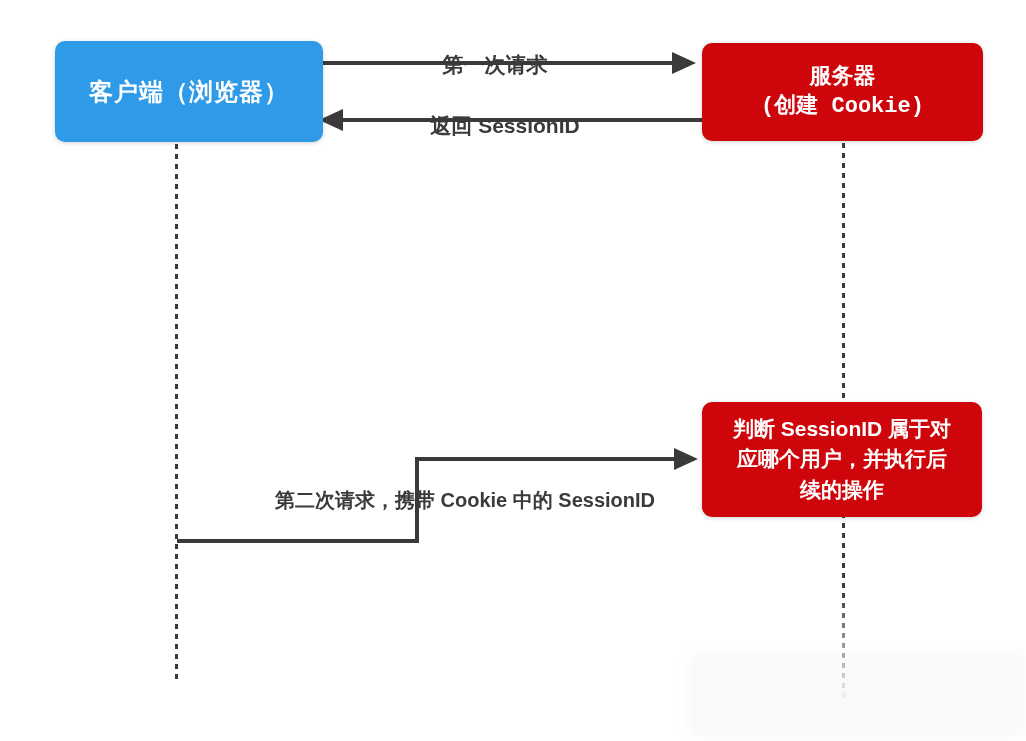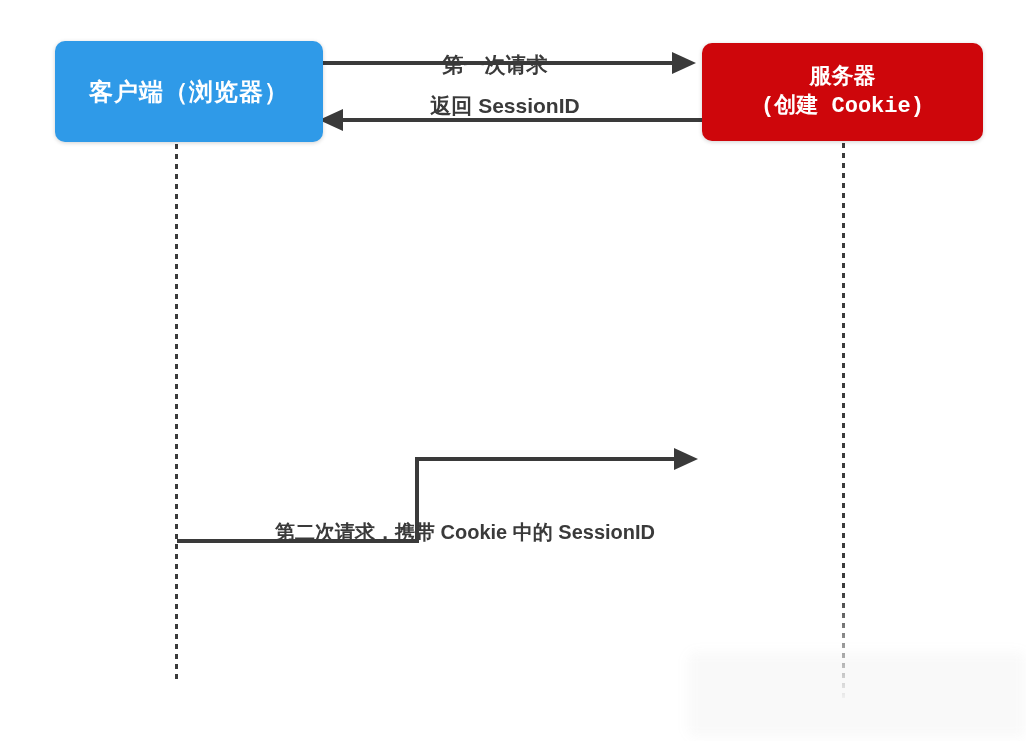--- a/index.html
+++ b/index.html
@@ -75,22 +75,22 @@
   
   .msg-label {
     position: absolute;
     color: var(--label-text);
     font-weight: bold;
     text-align: center;
     white-space: nowrap;
     z-index: 2;
   }
   .label-first    { left: 400px; top: 51px;  width: 190px; font-size: 21px; }
-  .label-return   { left: 410px; top: 92px; width: 190px; font-size: 21px; }
-  .label-second   { left: 215px; top: 487px; width: 500px; font-size: 20px; margin-top: 32px; }
+  .label-return   { left: 410px; top: 112px; width: 190px; font-size: 21px; }
+  .label-second   { left: 215px; top: 487px; width: 500px; font-size: 20px; }
 
   
   .watermark-smudge {
     position: absolute;
     left: 688px; top: 652px; width: 338px; height: 85px;
     background: rgba(130,130,130,0.05);
     border-radius: 8px;
     filter: blur(6px);
     z-index: 0;
   }
@@ -121,14 +121,19 @@
 
   <div class="node client-box">
     <span>客户端（浏览器）</span>
   </div>
 
   <div class="node server-box">
     <span>服务器</span>
     <span>(创建 Cookie)</span>
   </div>
 
+  <div class="node process-box">
+    <span>判断 SessionID 属于对</span>
+    <span>应哪个用户，并执行后</span>
+    <span>续的操作</span>
+  </div>
 
 </div>
 
 </body></html>

